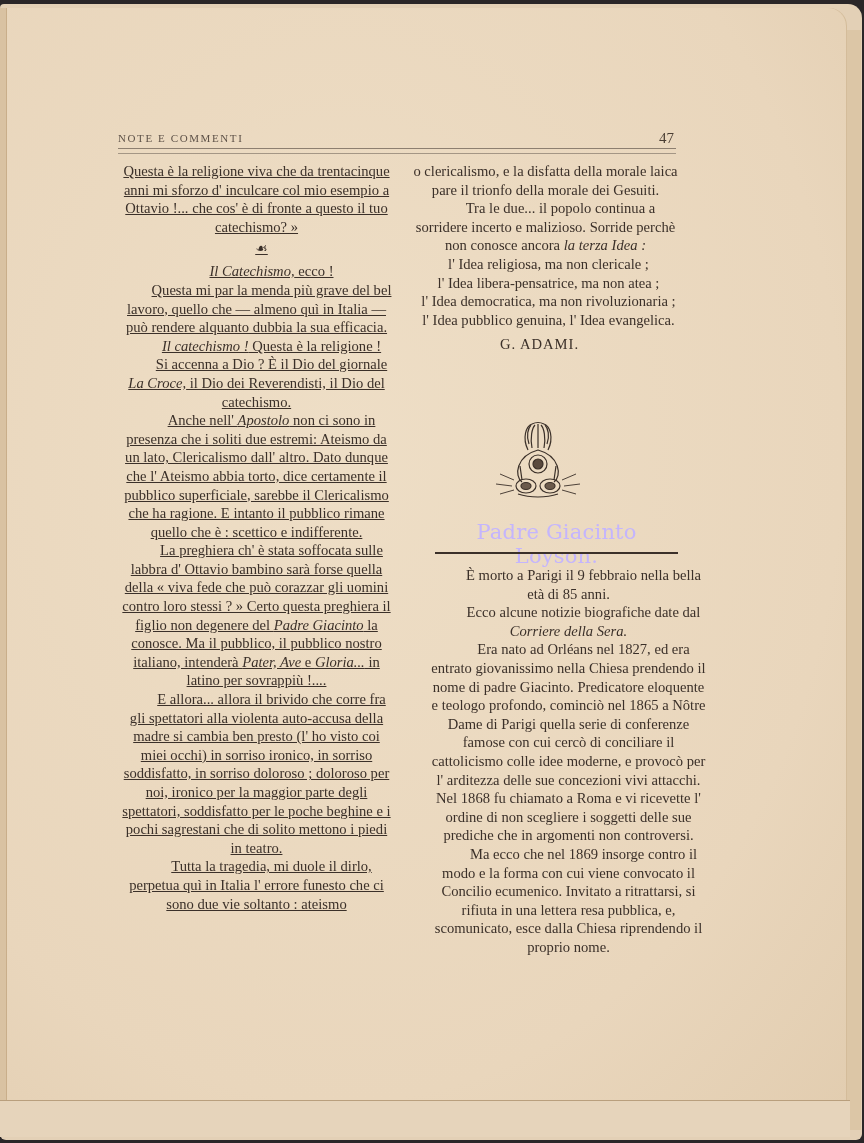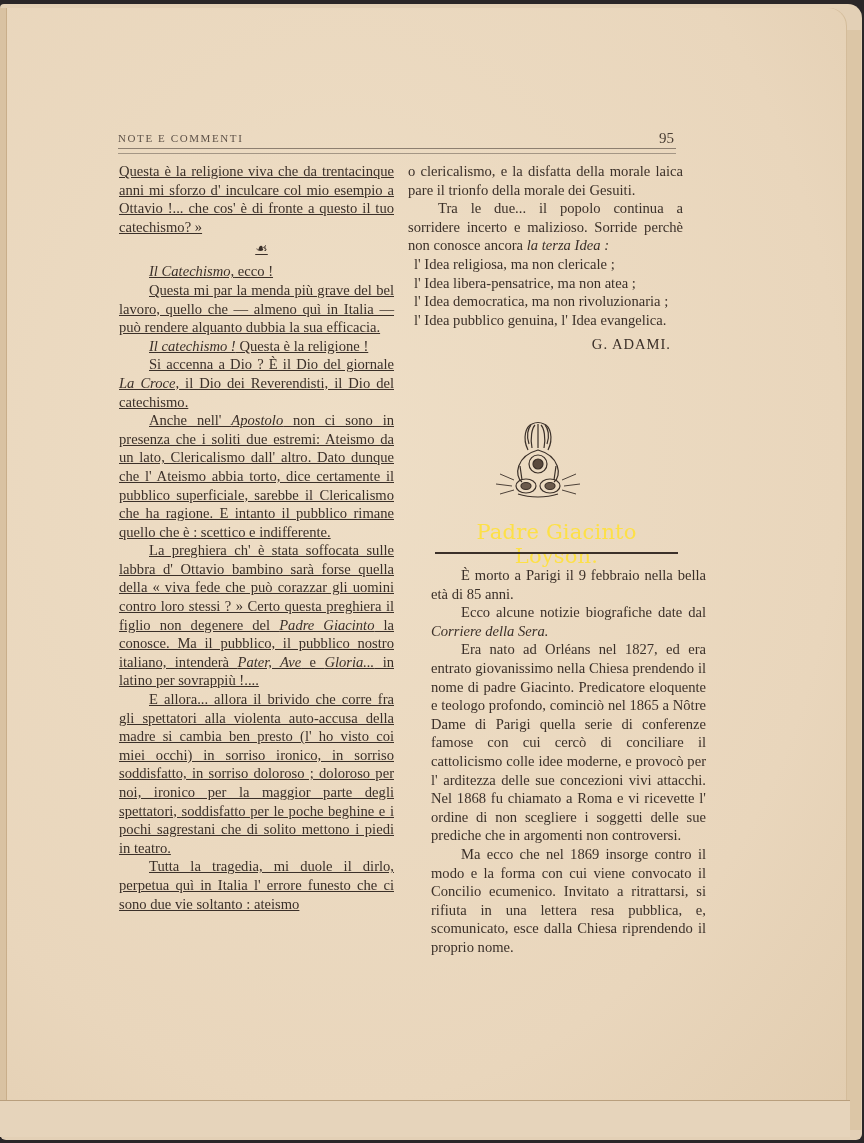--- a/index.html
+++ b/index.html
@@ -52,56 +52,56 @@
     border-top: 1px solid #8d7f70; border-bottom: 1px solid #a49685;
   }
 
   .col {
     position: absolute; top: 162px; width: 275px;
     font-size: 14.6px; line-height: 18.6px; color: #3b3029;
     text-align: justify;
   }
   .col.left { left: 119px; text-decoration: underline; }
   .col.right { left: 408px; }
-  .col p { margin: 0; }
+  .col p { margin: 0; text-align: center; }
   .indent { text-indent: 30px; }
   .col i { font-style: italic; }
   .ornament {
     text-align: center; font-size: 14px; line-height: 26px; color: #3b3029;
     padding-left: 10px;
   }
   .hang-first { padding-left: 42px; text-indent: -36px; text-align: left; }
   .signature { text-align: right; padding-right: 12px; margin-top: 6px !important; letter-spacing: 1px; }
 
   .vignette {
     position: absolute; left: 492px; top: 420px; width: 92px; height: 82px;
   }
   .section-title {
     position: absolute; left: 435px; top: 520px; width: 243px;
-    text-align: center; font-size: 21px; color: #fde047;
+    text-align: center; font-size: 21px; color: #c4b5fd;
     font-family: "DejaVu Serif", serif; letter-spacing: 0.2px;
   }
   .title-rule {
     position: absolute; left: 435px; top: 552px; width: 243px; height: 0;
     border-top: 2px solid #3b3029;
   }
   .col.right2 { top: 566px; margin-left: 23px; }
 </style>
 </head>
 <body>
 
 <div class="under-page"></div>
 <div class="right-strip"></div>
 <div class="page"></div>
 <div class="left-edge"></div>
 <div class="bottom-fold"></div>
 
 <div class="running-head">
   <div class="title">NOTE E COMMENTI</div>
-  <div class="folio">95</div>
+  <div class="folio">47</div>
 </div>
 <div class="head-rule"></div>
 
 <div class="col left">
   <p>Questa è la religione viva che da trentacinque anni mi sforzo d' inculcare col mio esempio a Ottavio !... che cos' è di fronte a questo il tuo catechismo? »</p>
   <div class="ornament">☙</div>
   <p class="indent"><i>Il Catechismo,</i><span> ecco !</span></p>
   <p class="indent">Questa mi par la menda più grave del bel lavoro, quello che — almeno quì in Italia — può rendere alquanto dubbia la sua efficacia.</p>
   <p class="indent"><i>Il catechismo !</i><span> Questa è la religione !</span></p>
   <p class="indent"><span>Si accenna a Dio ? È il Dio del giornale </span><i>La Croce,</i><span> il Dio dei Reverendisti, il Dio del catechismo.</span></p>

